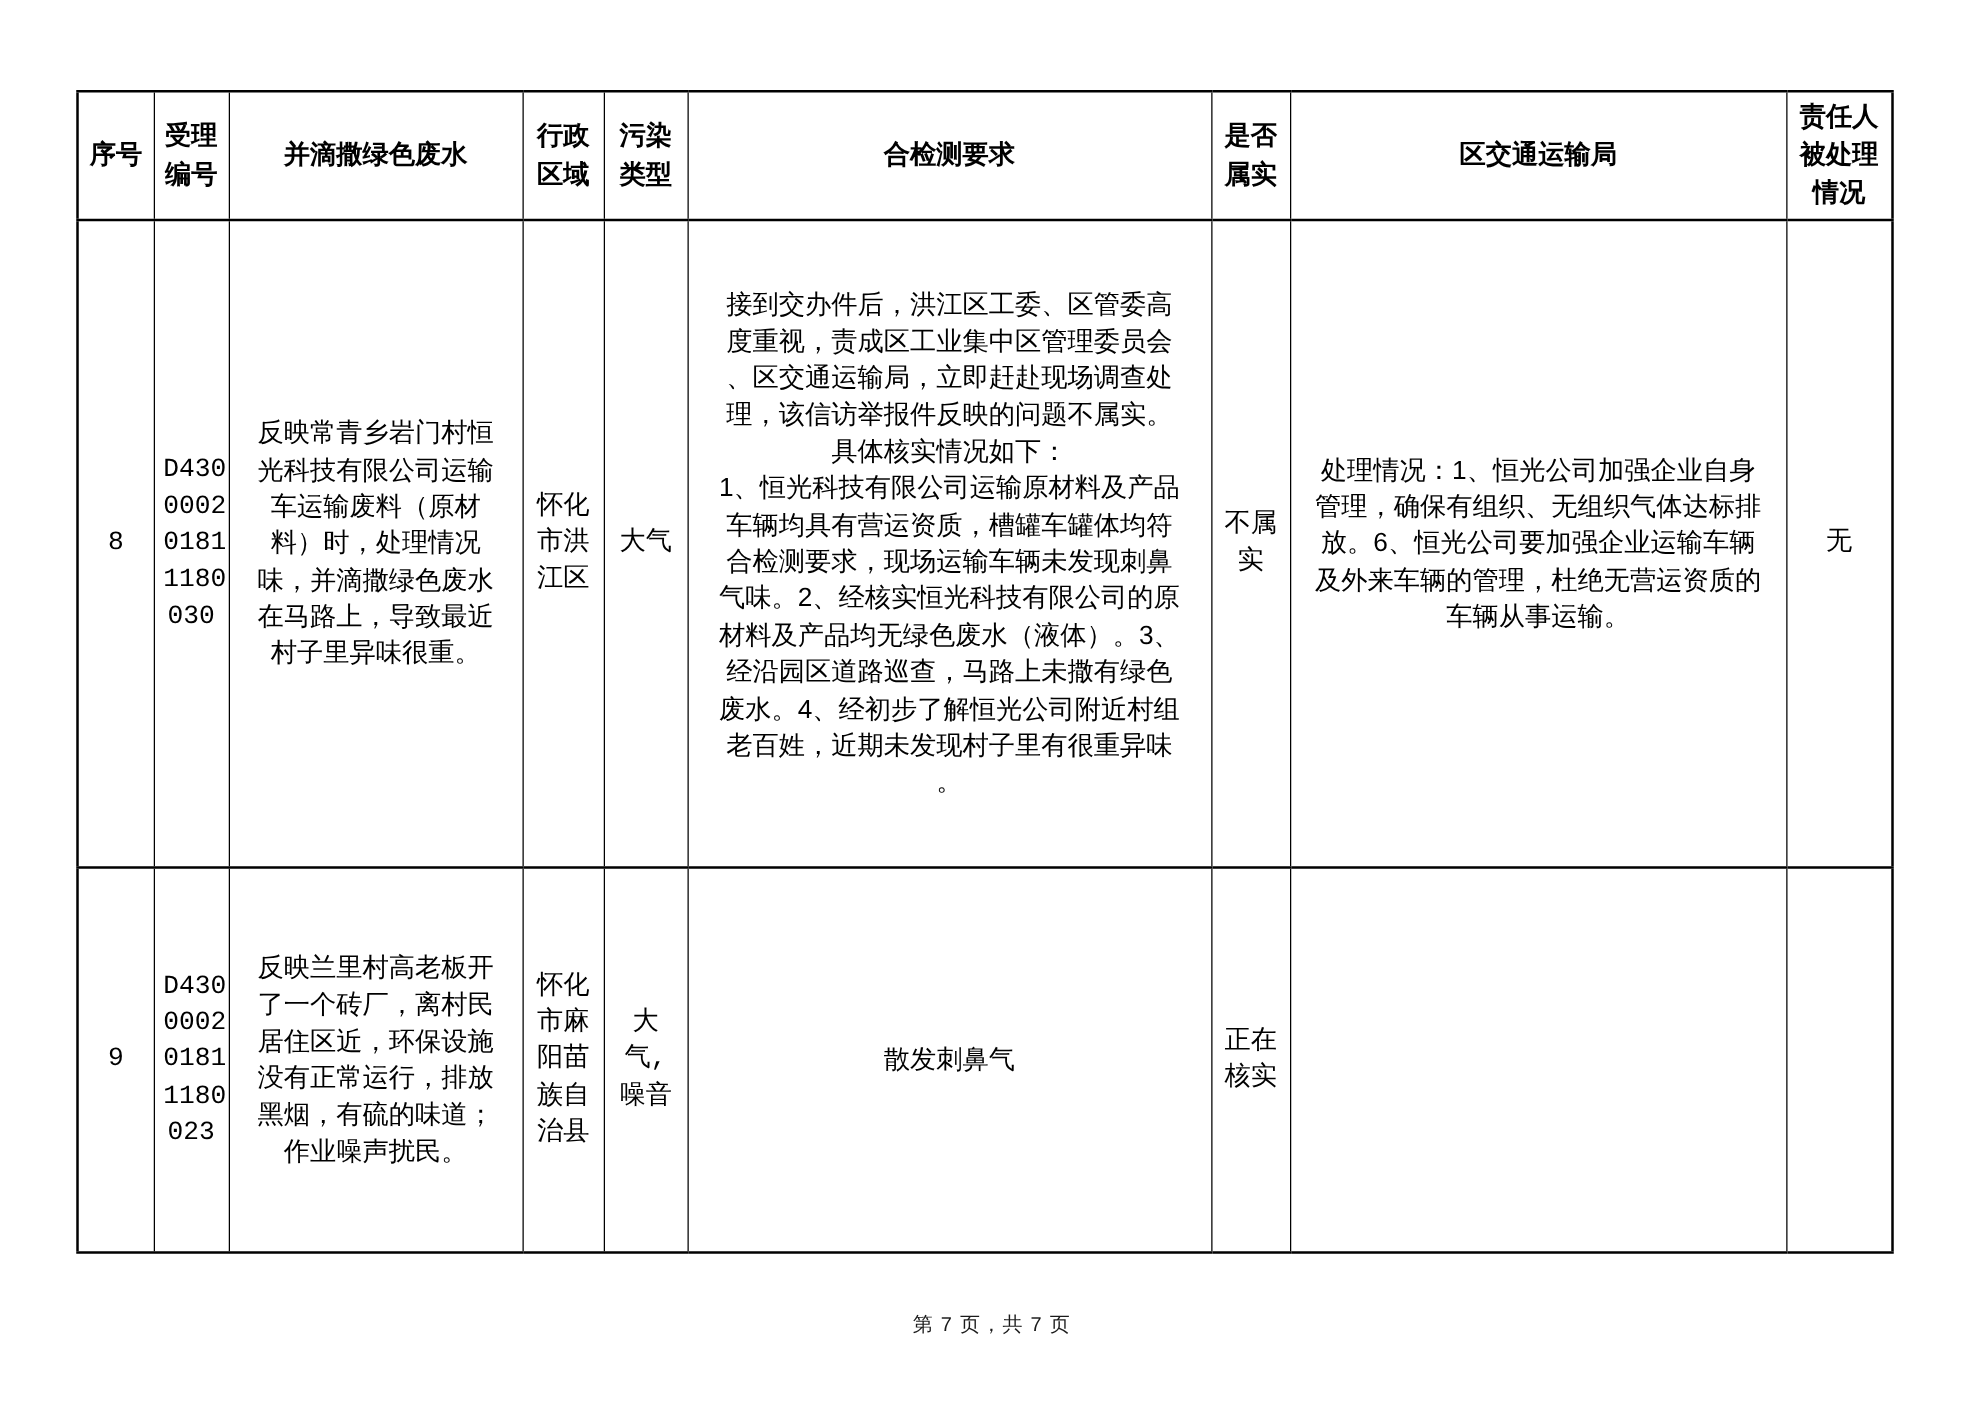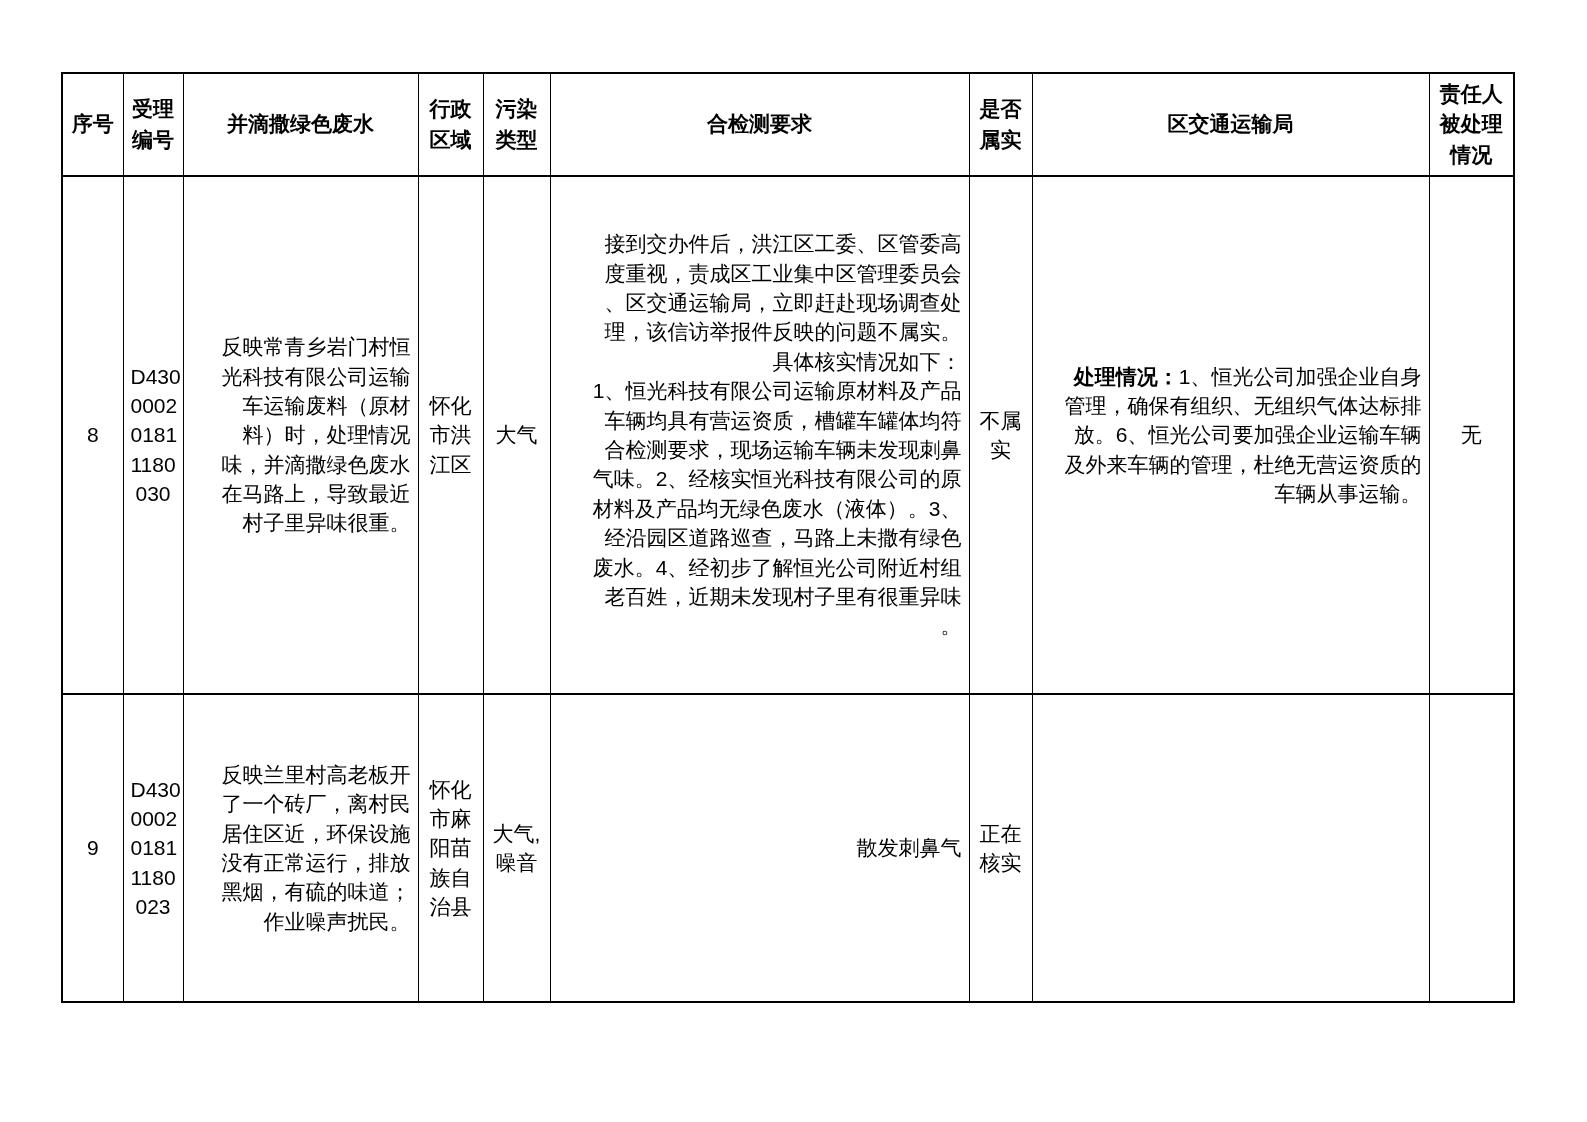--- a/index.html
+++ b/index.html
@@ -38,23 +38,23 @@
     padding: 4px 7px;
     box-sizing: border-box;
   }
   table.report th {
     font-weight: bold;
     text-align: center;
     padding: 4px 2px;
     line-height: 1.45;
   }
   td.c-center { text-align: center; }
-  td.c-left   { text-align: right; margin-top: 20px; }
-  td.tight    { padding: 4px 2px; }
-  .bold       { font-weight: bold; }
+  td.c-left   { text-align: center; margin-top: 20px; }
+  td.tight    { padding: 4px 2px; font-family: Liberation Mono, monospace; }
+  .bold       { font-weight: normal; }
   tr.row-8  { height: 518px; }
   tr.row-9  { height: 308px; }
   tr.header-row { height: 103px; }
   .footer {
     position: absolute;
     left: 0;
     top: 1050px;
     width: 100%;
     text-align: center;
     font-size: 16px;
@@ -162,14 +162,15 @@
 噪音</span></td>
         <td class="c-left"><span>散发刺鼻气</span></td>
         <td class="c-center tight"><span>正在
 核实</span></td>
         <td class="c-left"><span class="bold"></span><span></span></td>
         <td class="c-center tight"><span></span></td>
       </tr>
     </tbody>
   </table>
 
+  <div class="footer">第 7 页，共 7 页</div>
 
 </div>
 
 </body></html>

